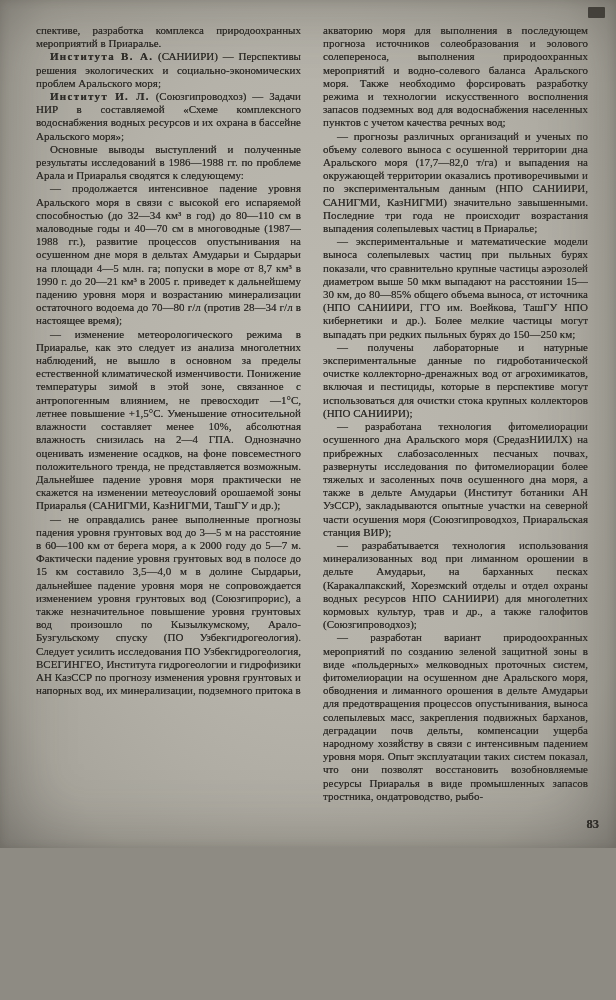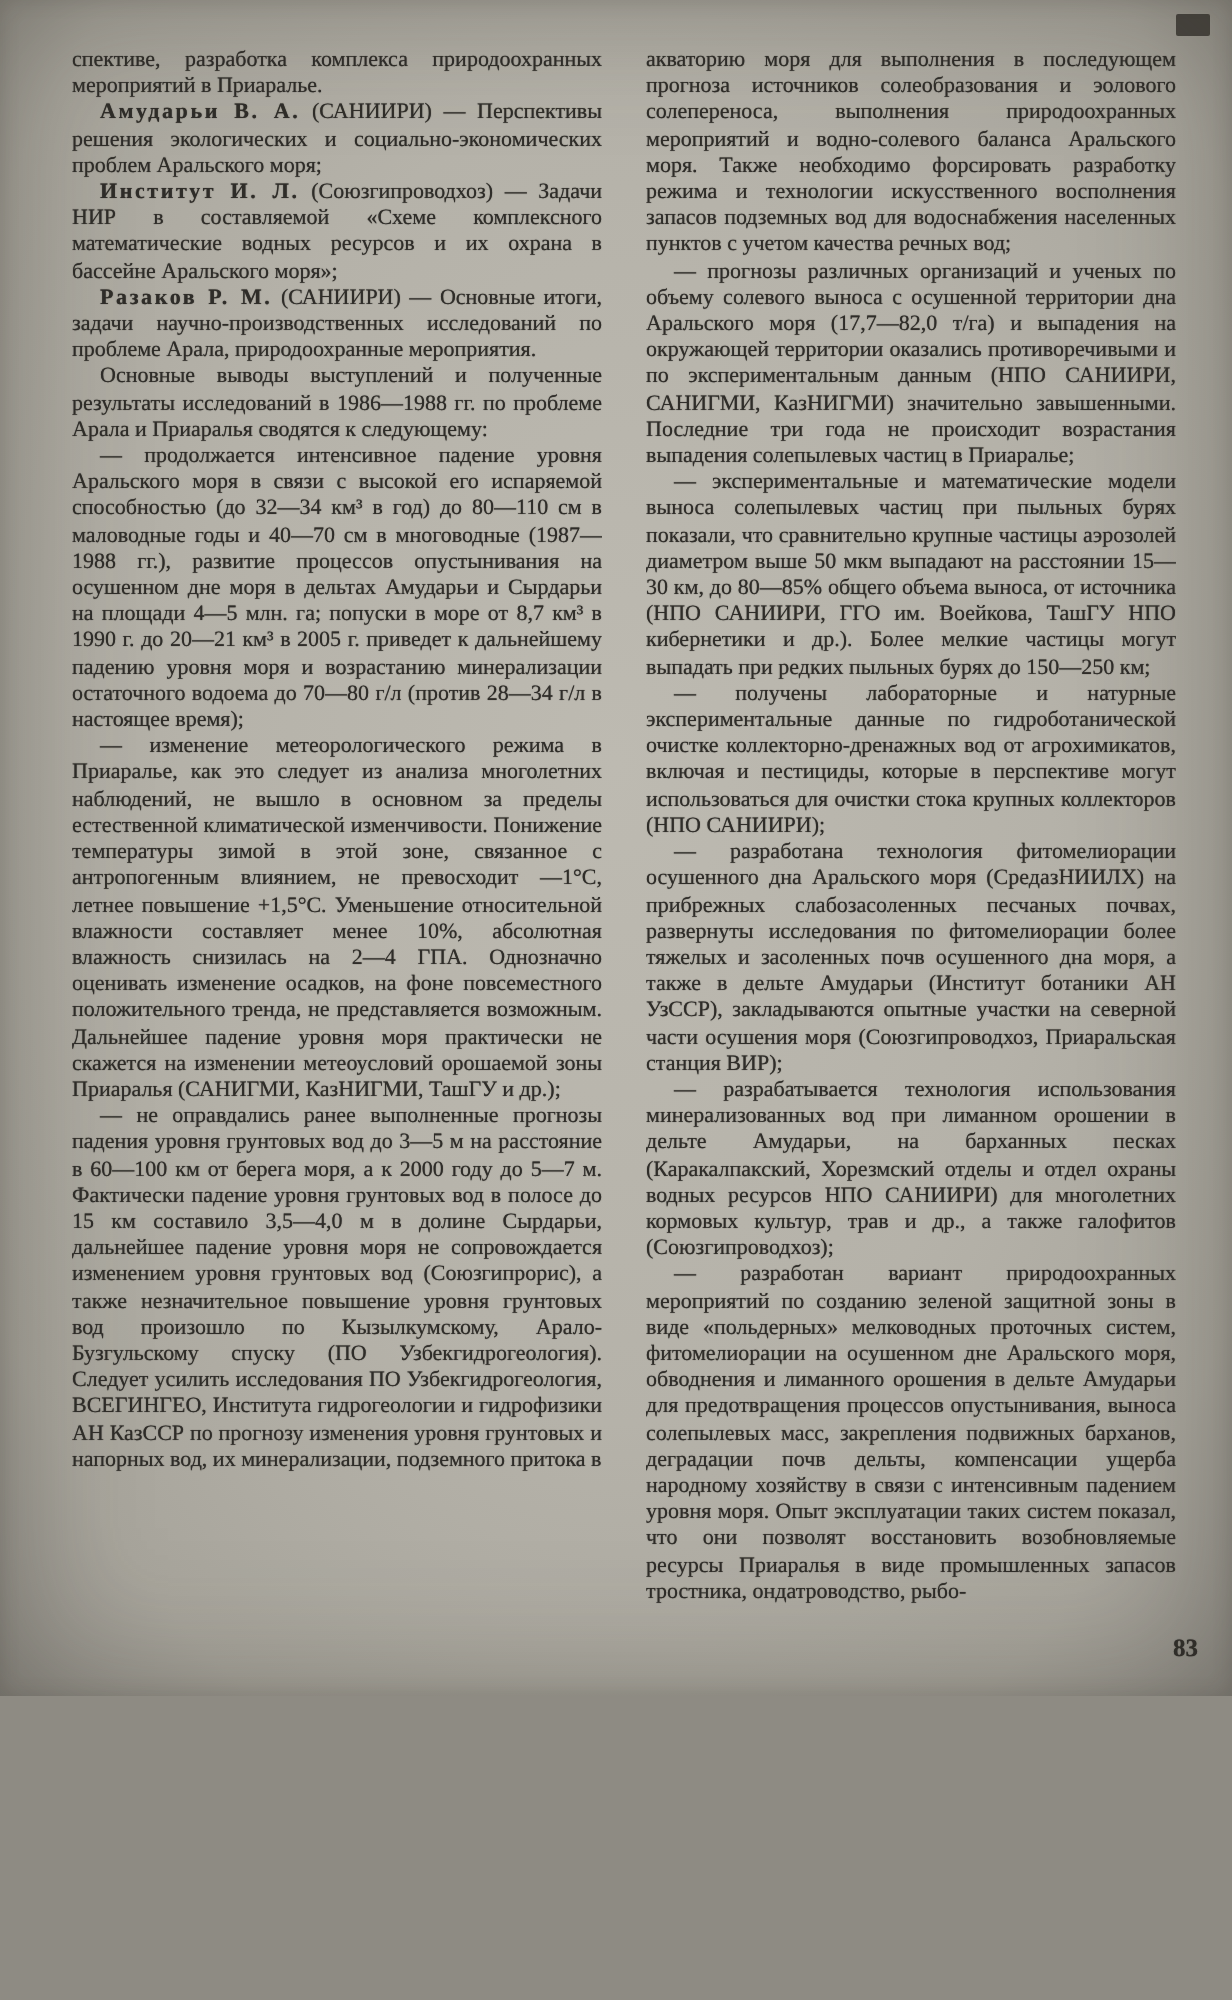--- a/index.html
+++ b/index.html
@@ -75,23 +75,22 @@
 <body>
 
 <div class="page">
 
   <div class="corner-mark"></div>
 
   <div class="columns">
 
     <div class="col">
       <p class="cont">спективе, разработка комплекса природоохранных мероприятий в Приаралье.</p>
-      <p><b class="spk">Амударьи В. А.</b><span> (САНИИРИ) — Перспективы решения экологических и социально-экономических проблем Аральского моря;</span></p>
-      <p><b class="spk">Институт И. Л.</b><span> (Союзгипроводхоз) — Задачи НИР в составляемой «Схеме комплексного математические водных ресурсов и их охрана в бассейне Аральского моря»;</span></p>
-      <p><b class="spk">Разаков Р. М.</b><span> (САНИИРИ) — Основные итоги, задачи научно-производственных исследований по проблеме Арала, природоохранные мероприятия.</span></p>
+      <p><b class="spk">Института В. А.</b><span> (САНИИРИ) — Перспективы решения экологических и социально-экономических проблем Аральского моря;</span></p>
+      <p><b class="spk">Институт И. Л.</b><span> (Союзгипроводхоз) — Задачи НИР в составляемой «Схеме комплексного водоснабжения водных ресурсов и их охрана в бассейне Аральского моря»;</span></p>
       <p>Основные выводы выступлений и полученные результаты исследований в 1986—1988 гг. по проблеме Арала и Приаралья сводятся к следующему:</p>
       <p>— продолжается интенсивное падение уровня Аральского моря в связи с высокой его испаряемой способностью (до 32—34 км³ в год) до 80—110 см в маловодные годы и 40—70 см в многоводные (1987—1988 гг.), развитие процессов опустынивания на осушенном дне моря в дельтах Амударьи и Сырдарьи на площади 4—5 млн. га; попуски в море от 8,7 км³ в 1990 г. до 20—21 км³ в 2005 г. приведет к дальнейшему падению уровня моря и возрастанию минерализации остаточного водоема до 70—80 г/л (против 28—34 г/л в настоящее время);</p>
       <p>— изменение метеорологического режима в Приаралье, как это следует из анализа многолетних наблюдений, не вышло в основном за пределы естественной климатической изменчивости. Понижение температуры зимой в этой зоне, связанное с антропогенным влиянием, не превосходит —1°С, летнее повышение +1,5°С. Уменьшение относительной влажности составляет менее 10%, абсолютная влажность снизилась на 2—4 ГПА. Однозначно оценивать изменение осадков, на фоне повсеместного положительного тренда, не представляется возможным. Дальнейшее падение уровня моря практически не скажется на изменении метеоусловий орошаемой зоны Приаралья (САНИГМИ, КазНИГМИ, ТашГУ и др.);</p>
       <p>— не оправдались ранее выполненные прогнозы падения уровня грунтовых вод до 3—5 м на расстояние в 60—100 км от берега моря, а к 2000 году до 5—7 м. Фактически падение уровня грунтовых вод в полосе до 15 км составило 3,5—4,0 м в долине Сырдарьи, дальнейшее падение уровня моря не сопровождается изменением уровня грунтовых вод (Союзгипрорис), а также незначительное повышение уровня грунтовых вод произошло по Кызылкумскому, Арало-Бузгульскому спуску (ПО Узбекгидрогеология). Следует усилить исследования ПО Узбекгидрогеология, ВСЕГИНГЕО, Института гидрогеологии и гидрофизики АН КазССР по прогнозу изменения уровня грунтовых и напорных вод, их минерализации, подземного притока в</p>
     </div>
 
     <div class="col">
       <p class="cont">акваторию моря для выполнения в последующем прогноза источников солеобразования и эолового солепереноса, выполнения природоохранных мероприятий и водно-солевого баланса Аральского моря. Также необходимо форсировать разработку режима и технологии искусственного восполнения запасов подземных вод для водоснабжения населенных пунктов с учетом качества речных вод;</p>
       <p>— прогнозы различных организаций и ученых по объему солевого выноса с осушенной территории дна Аральского моря (17,7—82,0 т/га) и выпадения на окружающей территории оказались противоречивыми и по экспериментальным данным (НПО САНИИРИ, САНИГМИ, КазНИГМИ) значительно завышенными. Последние три года не происходит возрастания выпадения солепылевых частиц в Приаралье;</p>
       <p>— экспериментальные и математические модели выноса солепылевых частиц при пыльных бурях показали, что сравнительно крупные частицы аэрозолей диаметром выше 50 мкм выпадают на расстоянии 15—30 км, до 80—85% общего объема выноса, от источника (НПО САНИИРИ, ГГО им. Воейкова, ТашГУ НПО кибернетики и др.). Более мелкие частицы могут выпадать при редких пыльных бурях до 150—250 км;</p>

